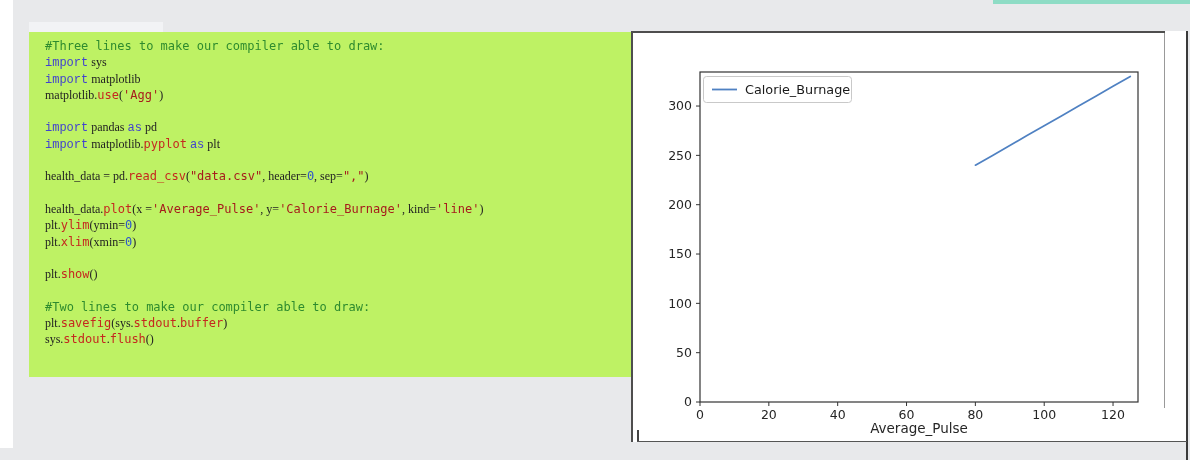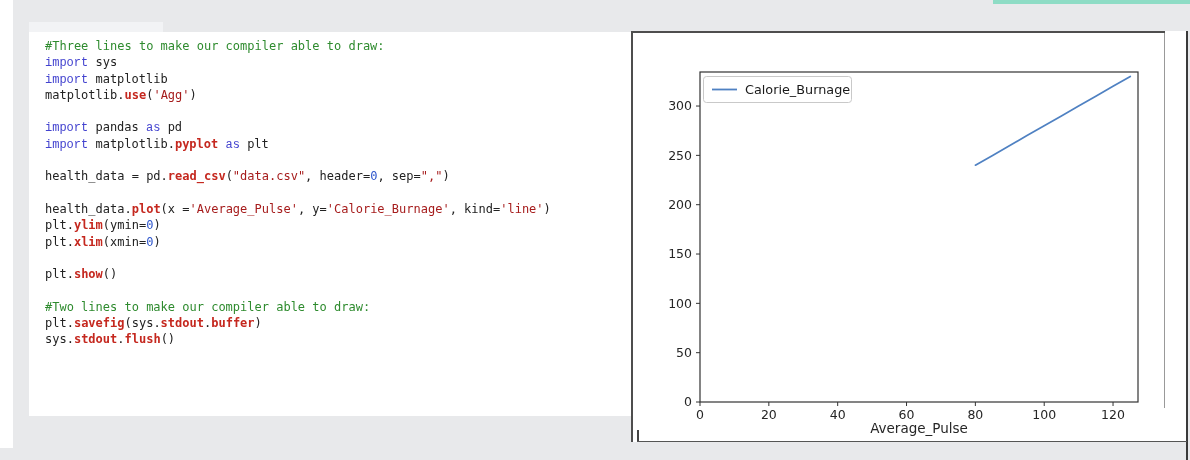--- a/index.html
+++ b/index.html
@@ -11,34 +11,34 @@
   .abs{position:absolute;}
 
   
   #left-sliver{left:0;top:0;width:13px;height:448px;background:#ffffff;}
 
   
   #editor-tab{left:29px;top:22px;width:134px;height:10px;background:#f2f3f5;}
 
   
   #code-panel{
-    left:29px;top:32px;width:602px;height:384px;background:#ffffff;
+    left:29px;top:32px;width:602px;height:345px;background:#bef264;
   }
   #code-area{
     position:absolute;left:16px;top:6px;right:4px;bottom:4px;
     font-family:"DejaVu Sans Mono","Liberation Mono",monospace;
     font-size:12px;line-height:16.3px;white-space:pre;color:#222;
   }
   .code-line{height:16.3px;}
   .tok-c{color:var(--c-comment);}
   .tok-k{color:var(--c-keyword);font-family:Liberation Mono, monospace;}
-  .tok-f{color:var(--c-property);font-weight:bold;}
+  .tok-f{color:var(--c-property);}
   .tok-s{color:var(--c-string);}
   .tok-n{color:var(--c-number);}
-  .tok-p{color:#222;}
+  .tok-p{color:#222;font-family:Liberation Serif, serif;}
 
   
   #result-panel{
     left:631px;top:31px;width:556px;height:411px;background:#ffffff;
     border-left:2px solid #4e4e4e;border-top:2px solid #4e4e4e;
     box-sizing:border-box;
   }
   #figure-svg{position:absolute;left:0;top:0;}
   #scrollbar-track{position:absolute;left:532px;top:-2px;width:22px;height:409px;background:#ffffff;}
   #scrollbar-separator{position:absolute;left:531px;top:0;width:1px;height:375px;background:#999999;}

